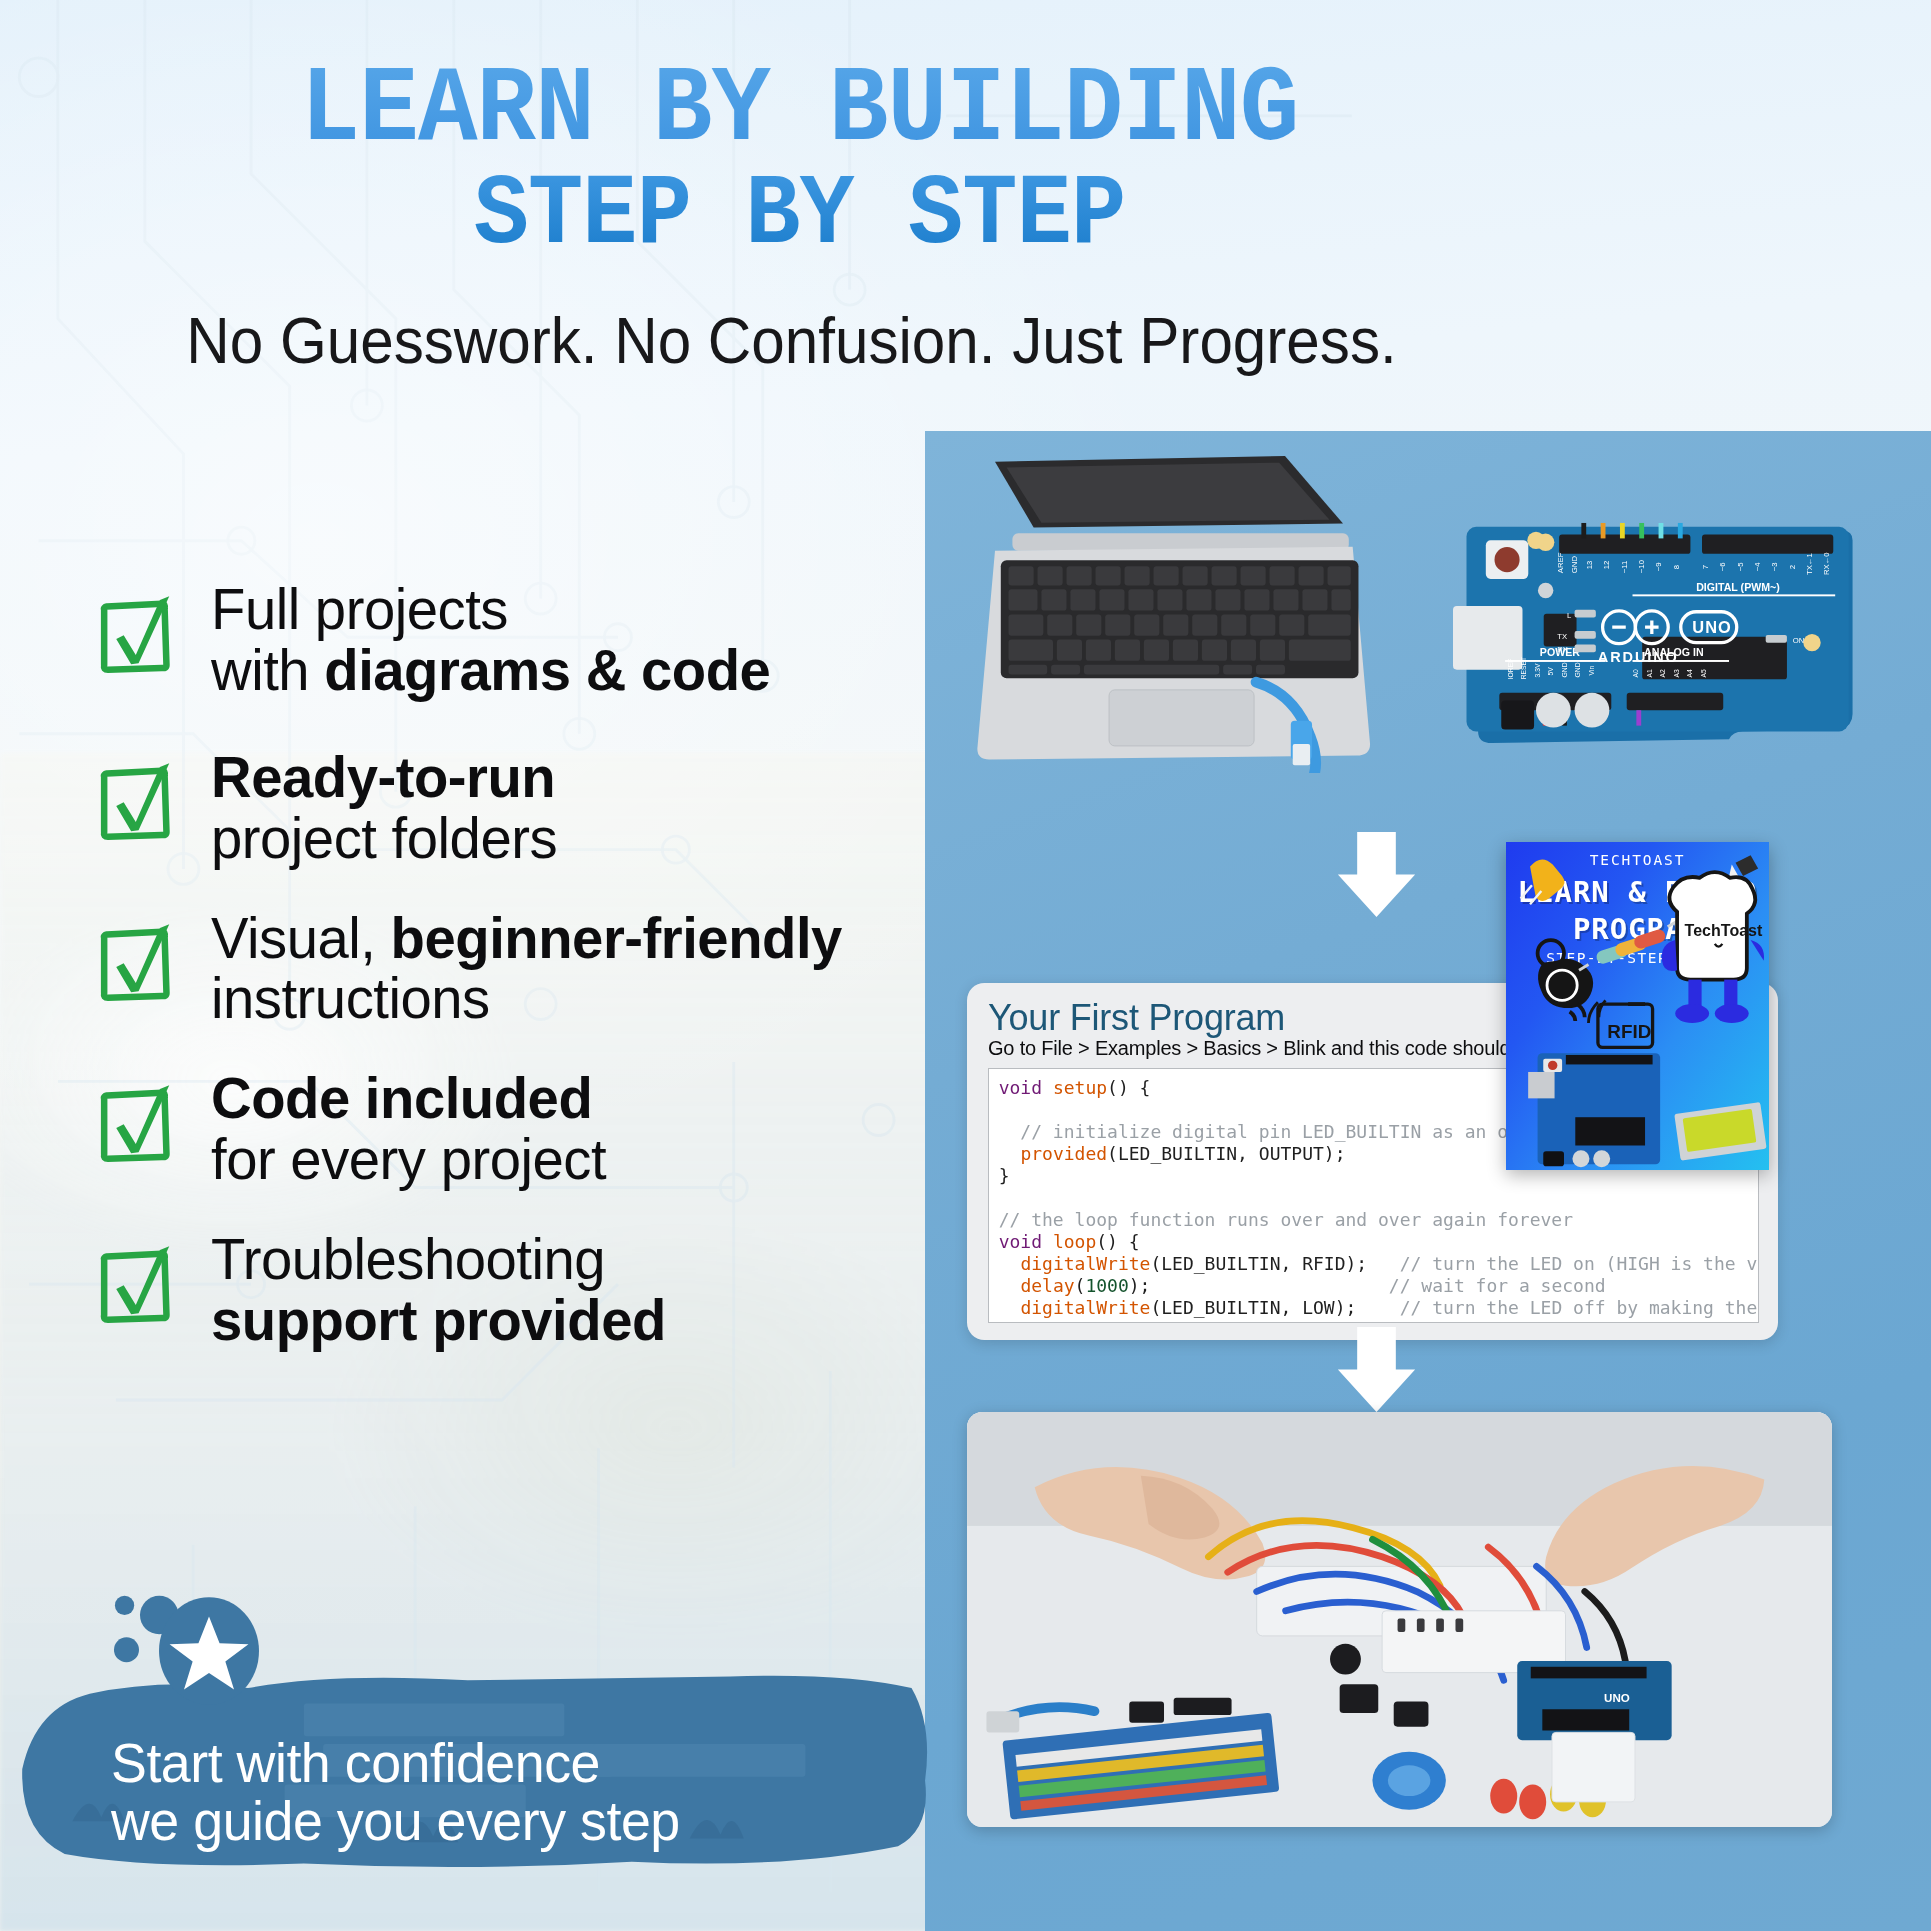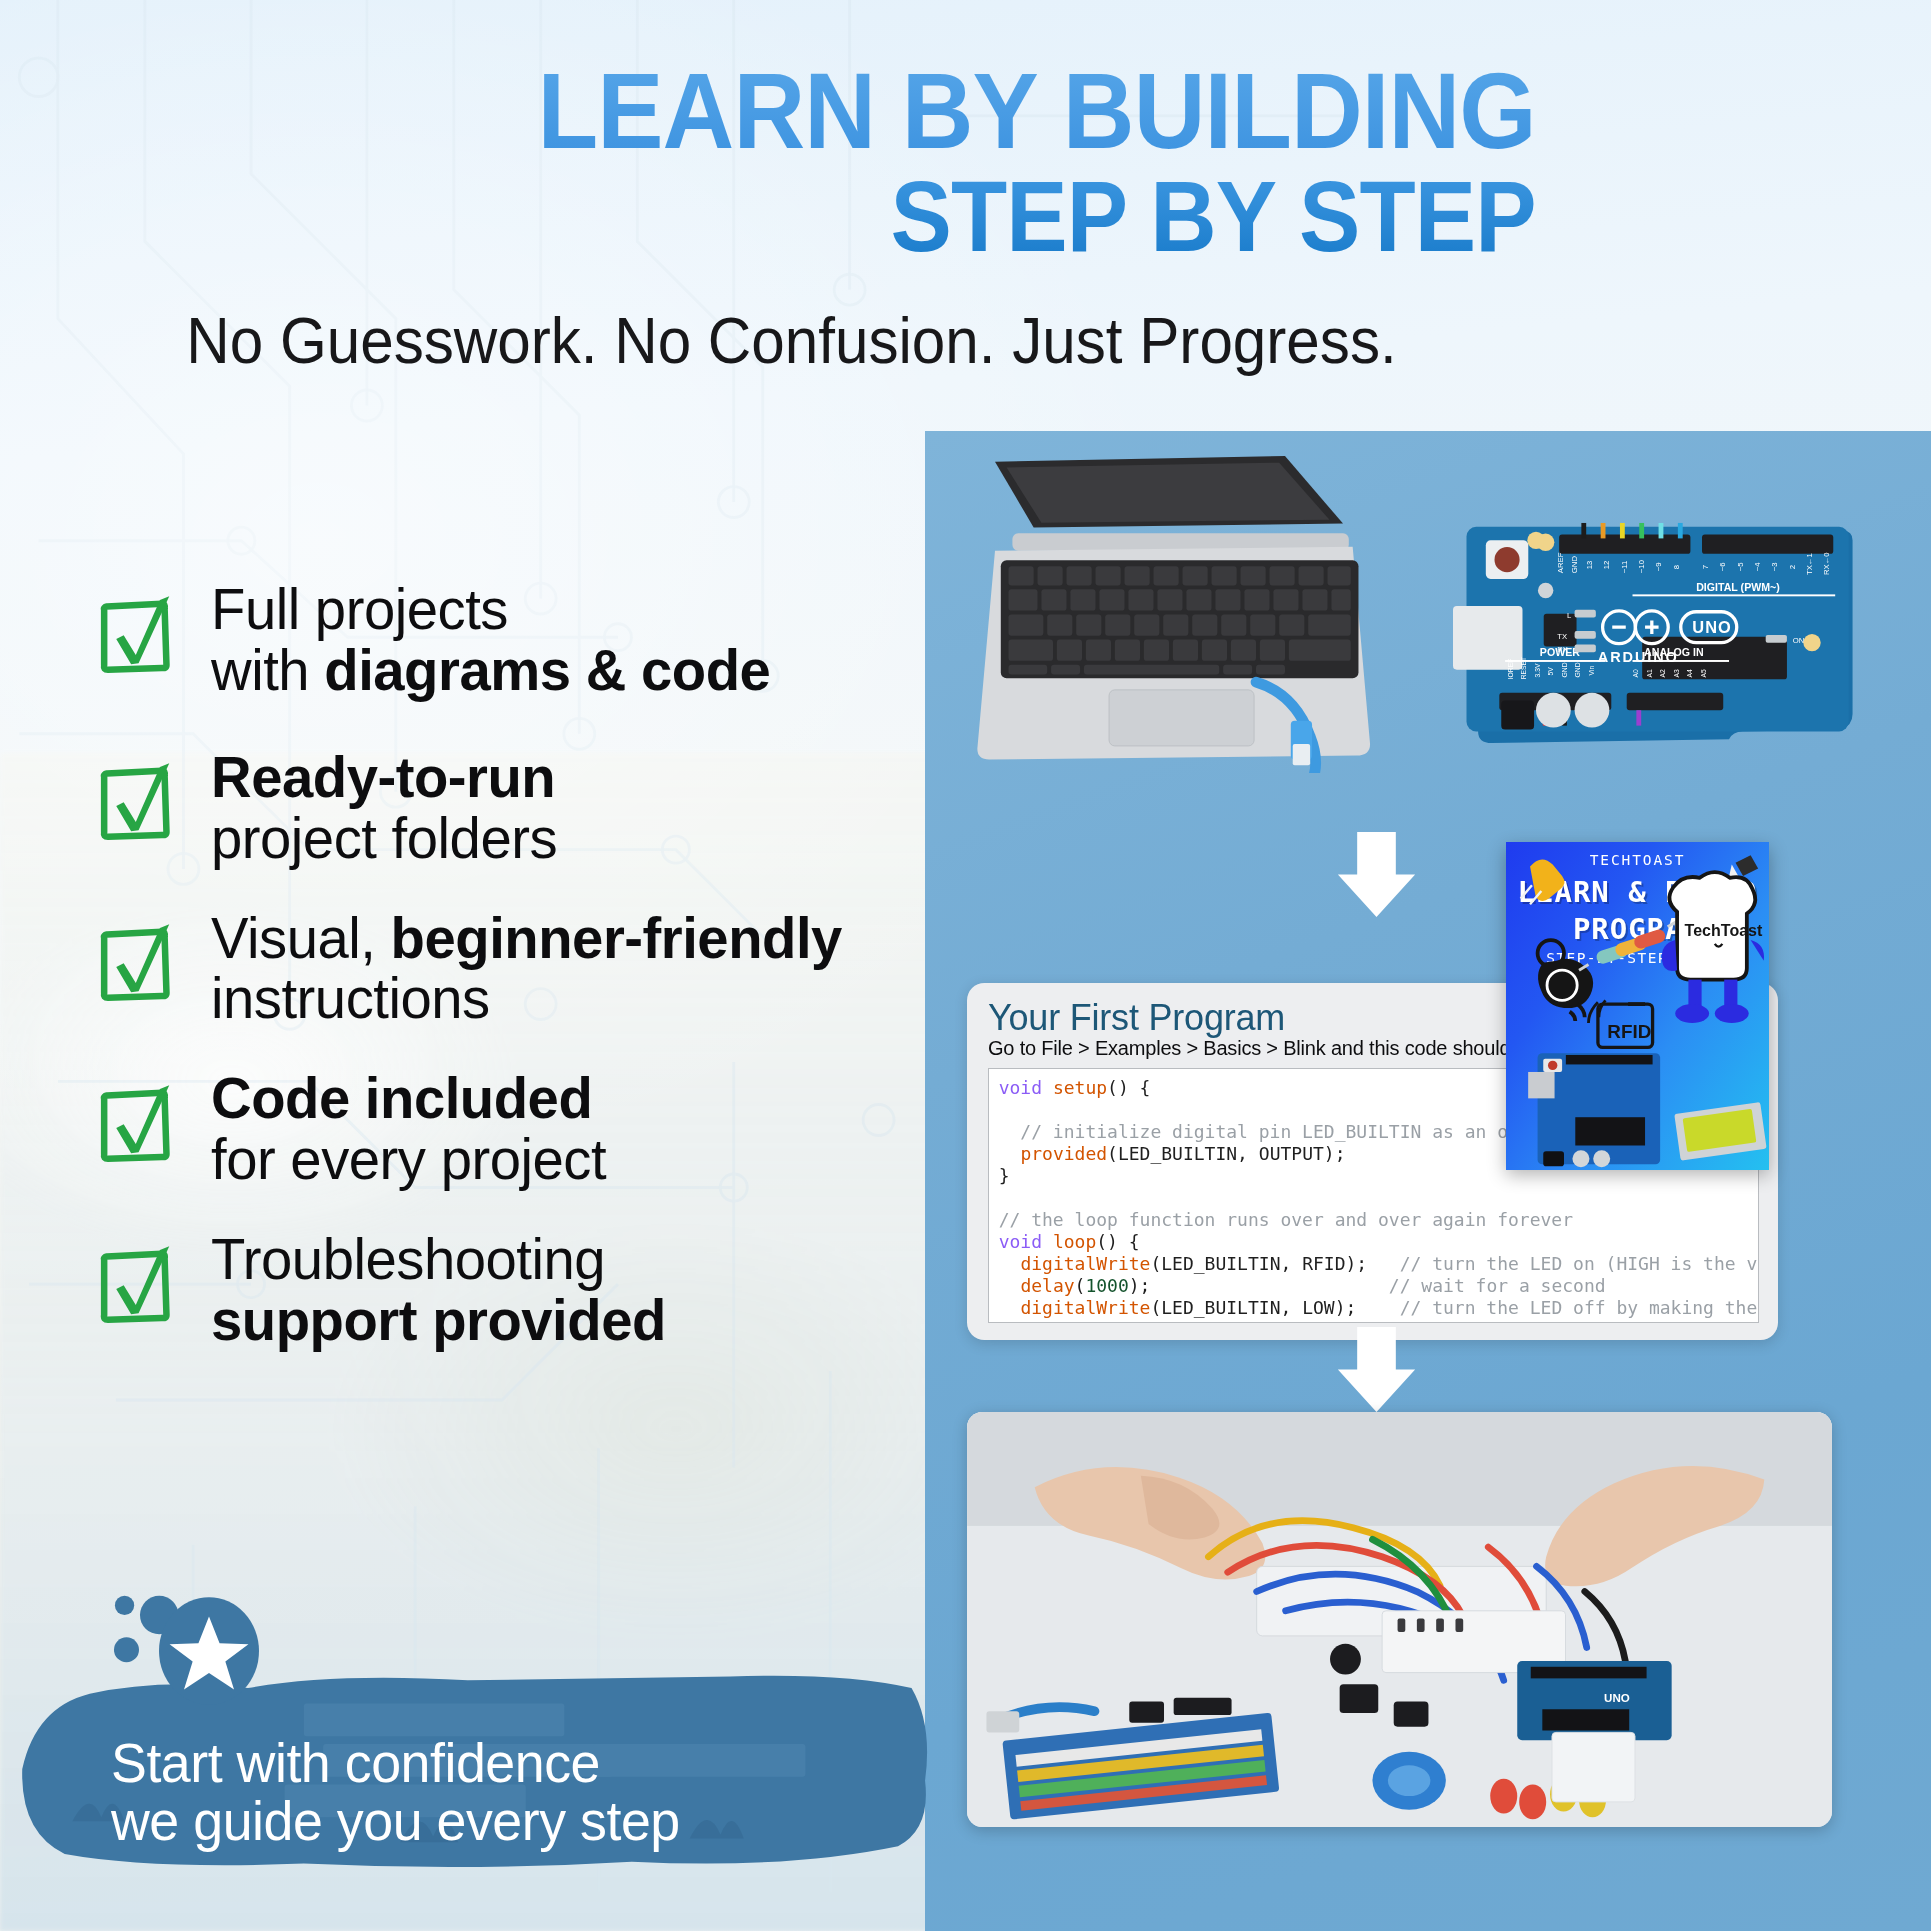--- a/index.html
+++ b/index.html
@@ -17,21 +17,21 @@
     filter:blur(1.9px);opacity:.9;}
   .bg-circuit{position:absolute;inset:0;opacity:.5;}
   .bg-vignette{position:absolute;inset:0;
     background:radial-gradient(ellipse 1159px 869px at 319px 541px, rgba(255,255,255,.55), rgba(255,255,255,0) 75%);}
 
   
   .right-panel{position:absolute;left:925px;top:431px;width:1006px;height:1500px;
     background:linear-gradient(160deg,#7fb4d9 0%,#74acd4 35%,#6ba7d2 70%,#6fa9d2 100%);}
 
   
-  .title-wrap{position:absolute;left:16px;top:60px;width:1583px;text-align:right;}
+  .title-wrap{position:absolute;left:8px;top:60px;width:1583px;text-align:center;font-family:Liberation Mono, monospace;}
   .title-l1{font-size:108px;line-height:.94;font-weight:bold;letter-spacing:-1px;
     color:#4c9ce4;
     background:linear-gradient(180deg,#55a5e8 0%,#3d93e0 100%);
     -webkit-background-clip:text;background-clip:text;-webkit-text-fill-color:transparent;
     transform:scaleX(.92);transform-origin:center;}
   .title-l2{margin-top:7.7px;font-size:100px;line-height:.94;font-weight:bold;letter-spacing:-1px;
     color:#2f8ad8;
     background:linear-gradient(180deg,#3d97e1 0%,#1a7ccb 100%);
     -webkit-background-clip:text;background-clip:text;-webkit-text-fill-color:transparent;
     transform:scaleX(.92);transform-origin:center;}
@@ -66,21 +66,21 @@
 
   
   .code-card{position:absolute;left:967px;top:983px;width:811px;height:357px;
     background:#edeef0;border-radius:17.4px;box-shadow:0 3.9px 13.5px rgba(0,0,0,.14);}
   .code-title{position:absolute;left:21px;top:13.5px;font-size:36px;color:#1d5777;letter-spacing:-0.2px;}
   .code-sub{position:absolute;left:21px;top:54px;font-size:20px;color:#0d0d0f;letter-spacing:-0.2px;}
   .code-box{position:absolute;left:21px;top:85px;right:19.3px;bottom:17.4px;background:#fff;
     border:1px solid #b9bcc0;overflow:hidden;}
   .code-pre{margin:0;padding:7.7px 9.7px;font-family:"DejaVu Sans Mono","Liberation Mono",monospace;
     font-size:18px;line-height:22px;white-space:pre;color:#1f1f1f;}
-  .c-kw{color:#8b5cf6;}
+  .c-kw{color:#701a75;}
   .c-fn{color:#d35400;}
   .c-cm{color:#9aa0a6;}
   .c-num{color:#14532d;}
   .c-pl{color:#1f1f1f;}
 
   
   .book{position:absolute;left:1506px;top:842px;width:263px;height:328px;
     background:linear-gradient(125deg,#1f3bef 0%,#2357f2 30%,#2b8ef4 62%,#24c0f0 100%);
     box-shadow:0 5.8px 17.4px rgba(0,0,0,.3);overflow:hidden;}
   .bk-brand{position:absolute;left:0;top:9.7px;width:100%;text-align:center;

